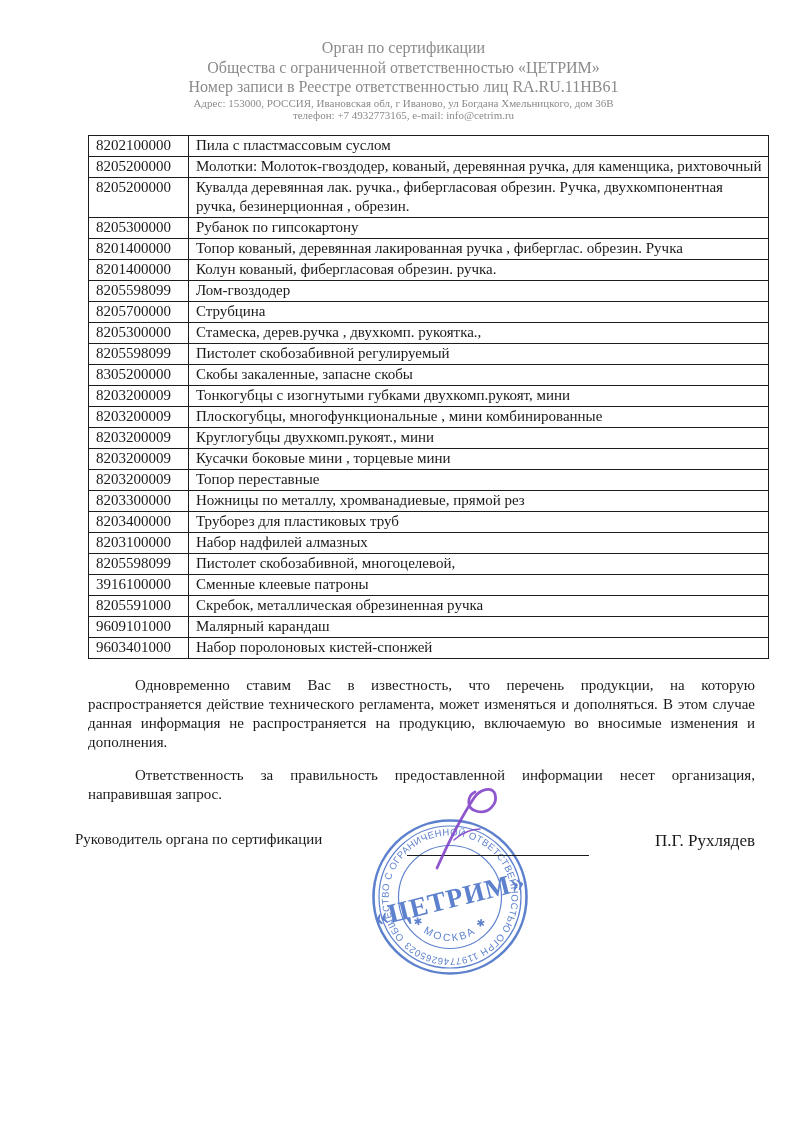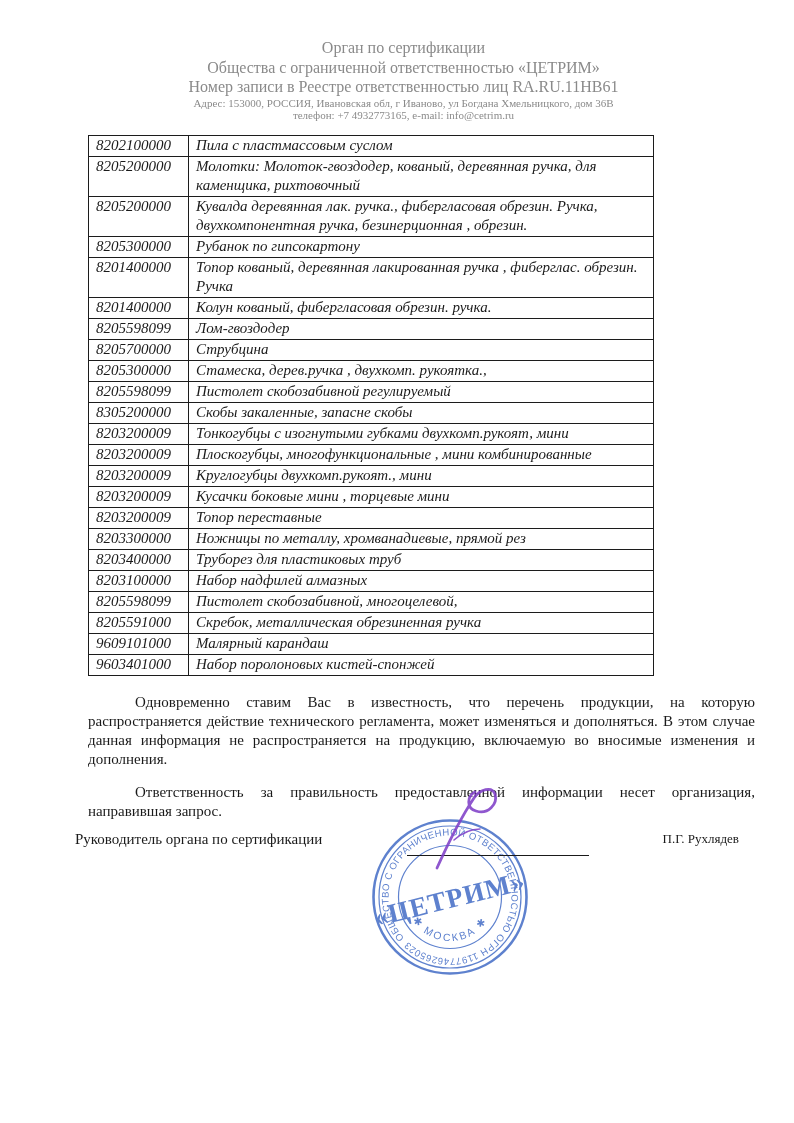--- a/index.html
+++ b/index.html
@@ -16,23 +16,22 @@
   }
   
   .header { padding-top: 38px; text-align: center; color: #8a8a8a; }
   .header .h-main { font-size: 16px; line-height: 19.5px; }
   .header .h-small { font-size: 11px; line-height: 12.5px; }
   .header .h-small:first-of-type { margin-top: 2px; }
   
   table.products {
     border-collapse: collapse;
     margin: 13px 38px 1px 75px;
-    width: 566px;
+    width: 681px;
     table-layout: fixed;
-    font-style: italic;
   }
   table.products td {
     border: 1.5px solid #1c1c1c;
     font-size: 15px;
     line-height: 19px;
     padding: 0 6px 1px 7px;
     vertical-align: top;
   }
   table.products td.code { width: 100px; }
   
@@ -44,22 +43,22 @@
     text-indent: 47px;
   }
   .para.first { margin-top: 14px; }
   .para.second { margin-top: 17px; }
   
   .sig-label {
     position: absolute; left: 75px; top: 831px;
     font-size: 15px; z-index: 5;
   }
   .sig-name {
-    position: absolute; right: 55px; top: 831px;
-    font-size: 13px; z-index: 5;
+    position: absolute; right: 39px; top: 831px;
+    font-size: 17px; z-index: 5;
   }
   .sig-line {
     position: absolute; left: 407px; top: 855px;
     width: 182px; height: 0;
     border-bottom: 1.6px solid #1a1a1a;
     z-index: 3;
   }
   .stamp-wrap {
     position: absolute; left: 369px; top: 816px;
     width: 162px; height: 162px;
@@ -183,20 +182,24 @@
         <tr>
           <td class="code">8203100000</td>
           <td class="desc">Набор надфилей алмазных</td>
         </tr>
 
         <tr>
           <td class="code">8205598099</td>
           <td class="desc">Пистолет скобозабивной, многоцелевой,</td>
         </tr>
 
+        <tr>
+          <td class="code">3916100000</td>
+          <td class="desc">Сменные клеевые патроны</td>
+        </tr>
 
         <tr>
           <td class="code">8205591000</td>
           <td class="desc">Скребок, металлическая обрезиненная ручка</td>
         </tr>
 
         <tr>
           <td class="code">9609101000</td>
           <td class="desc">Малярный карандаш</td>
         </tr>

